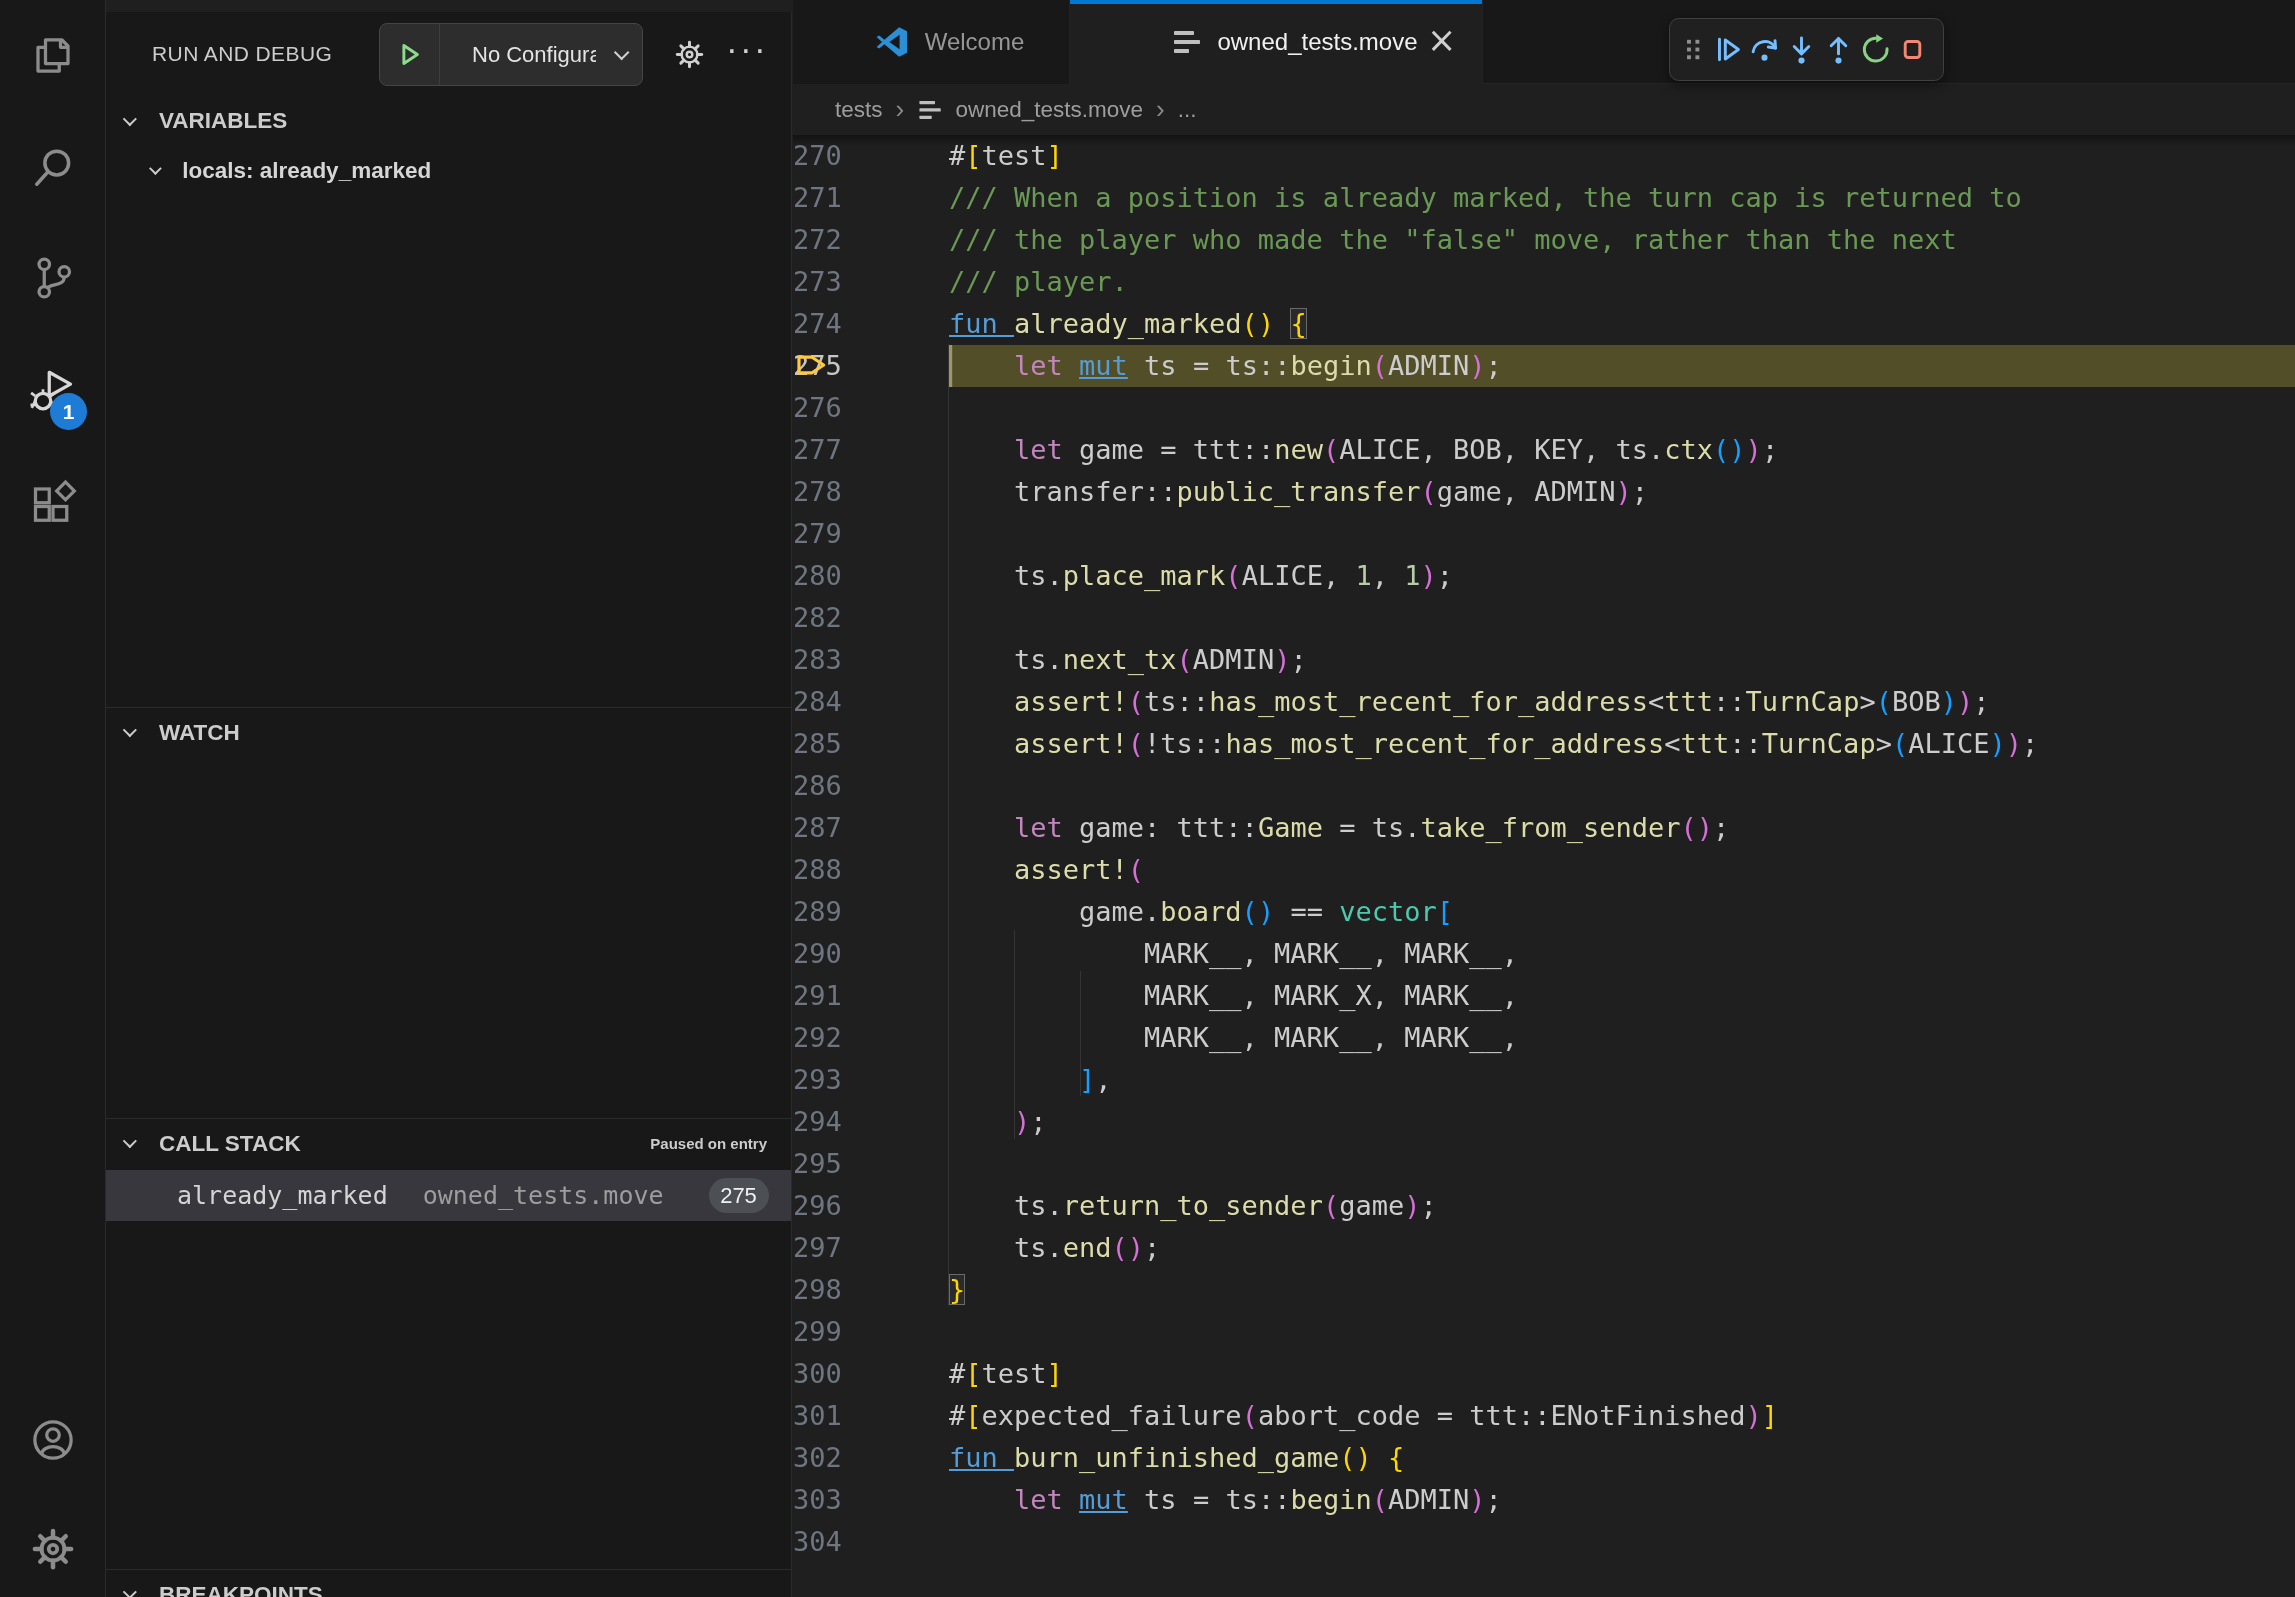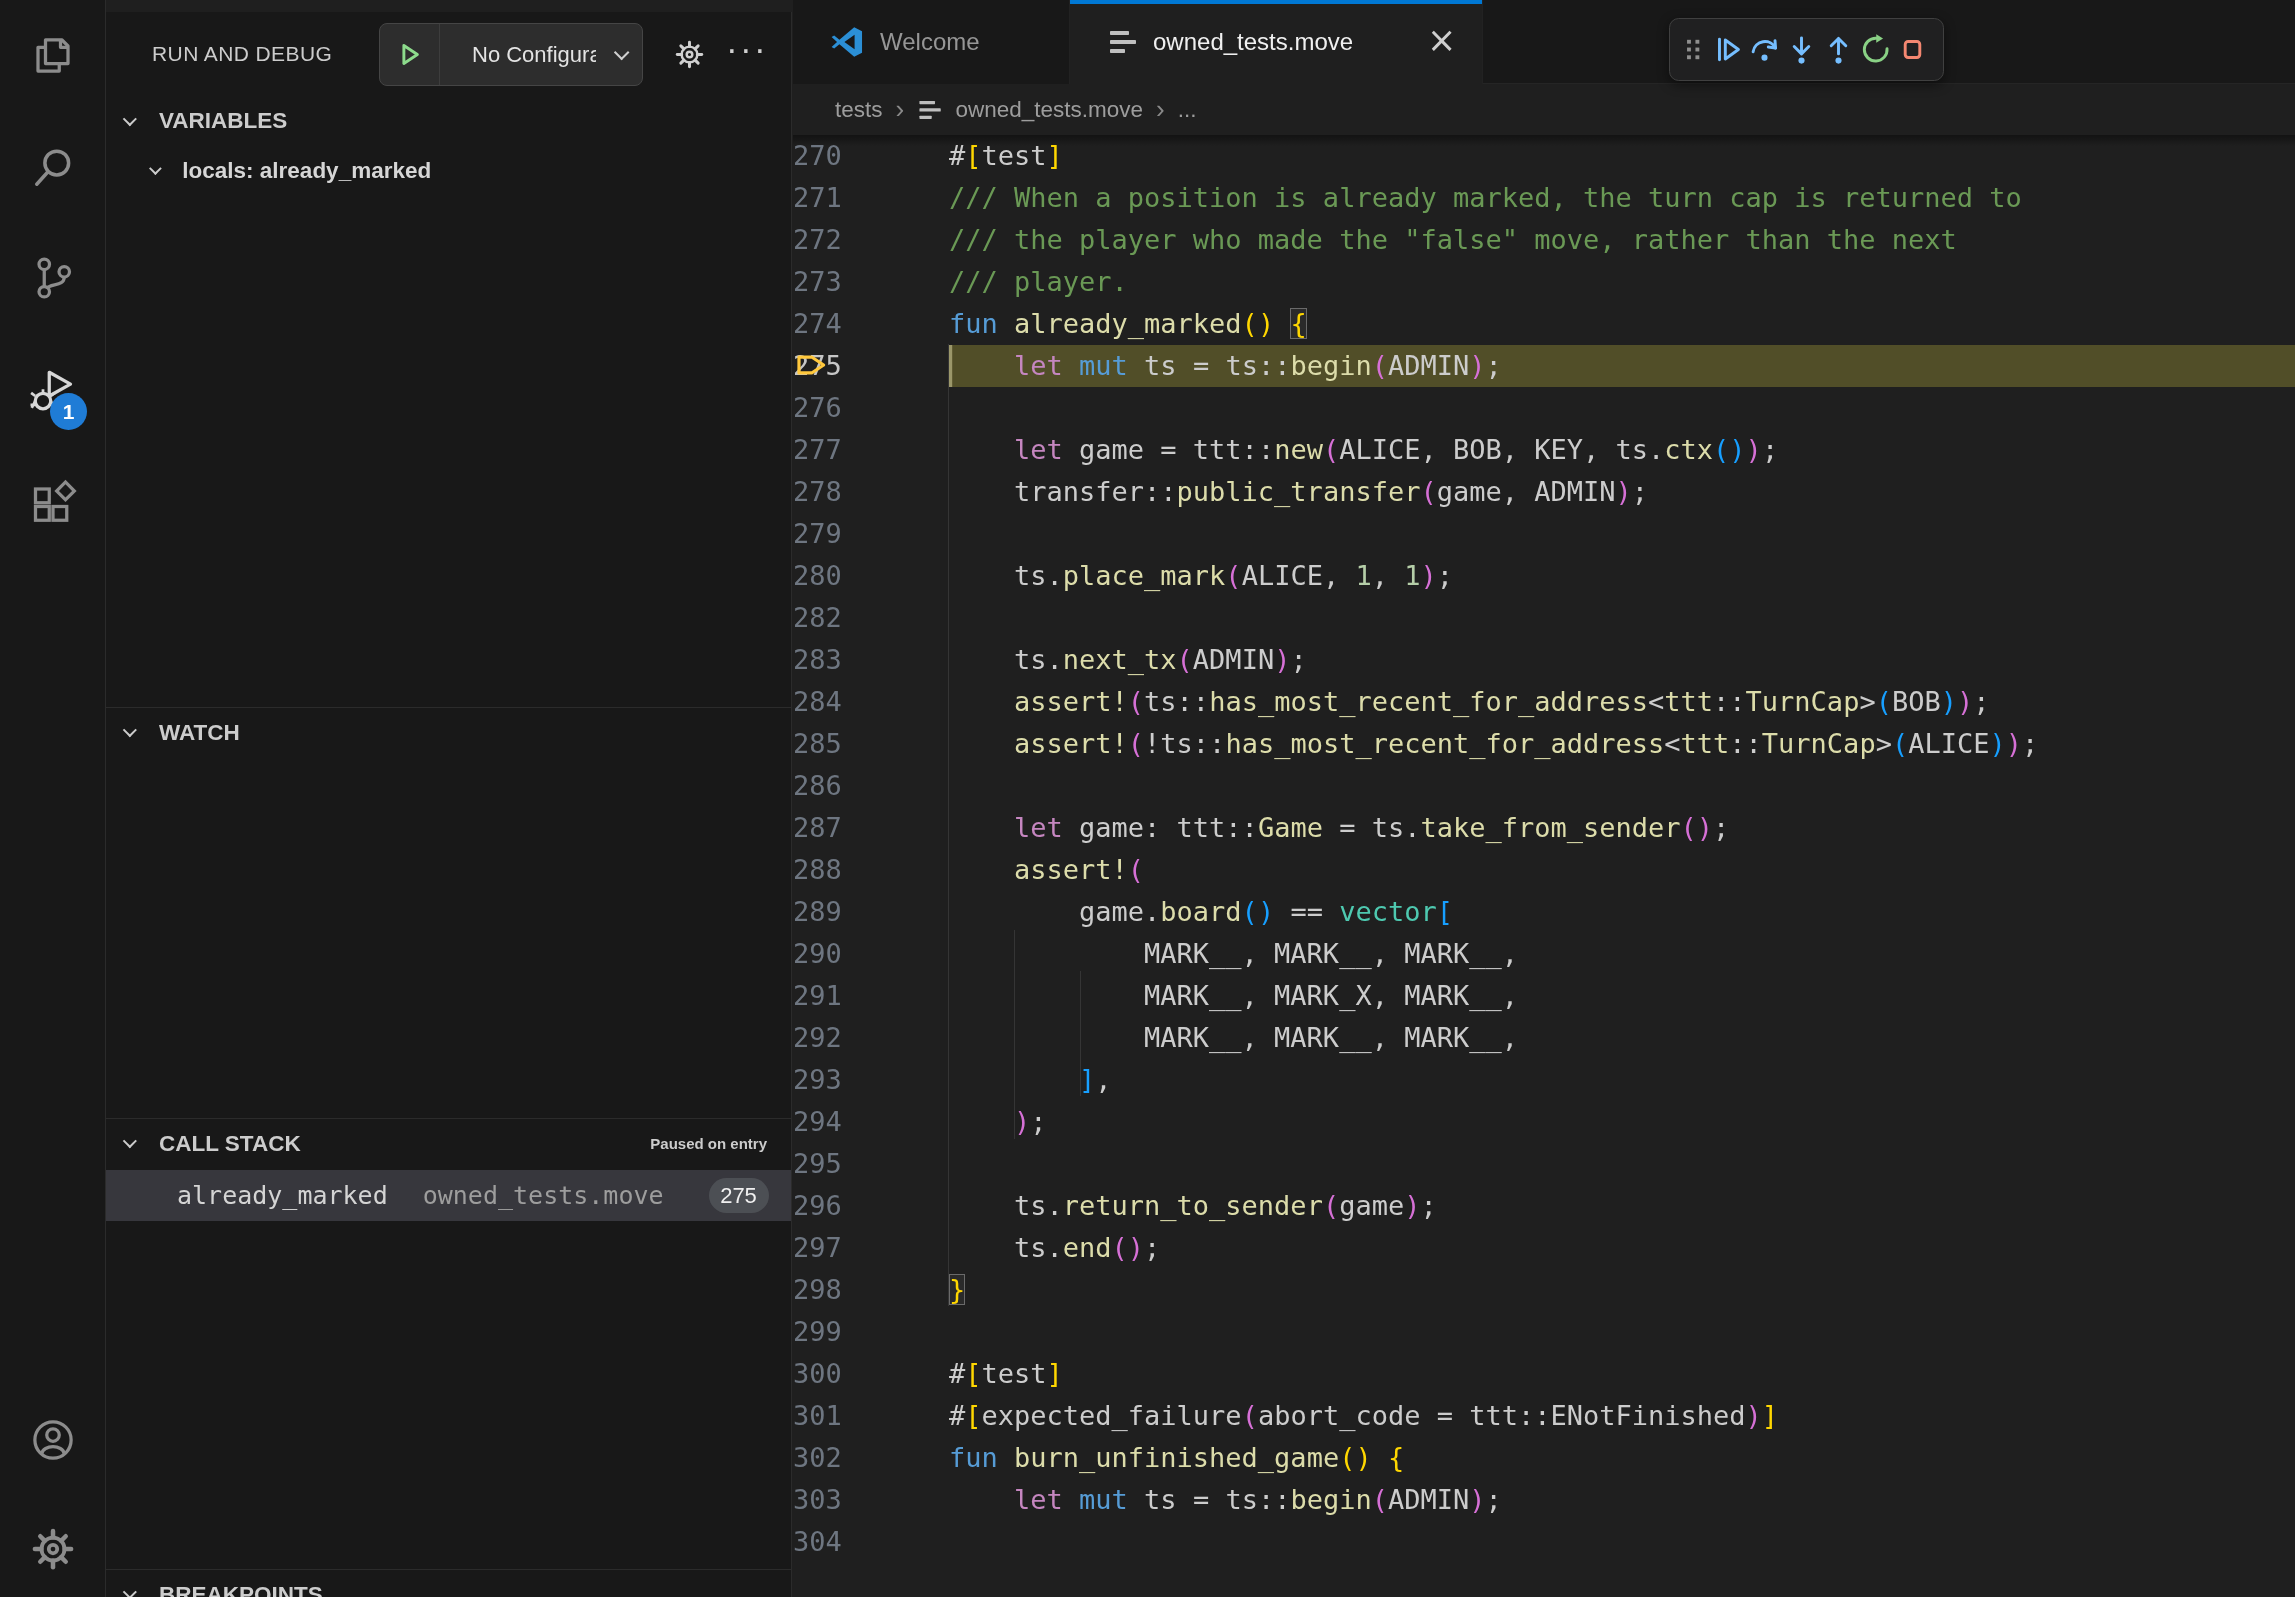--- a/index.html
+++ b/index.html
@@ -59,21 +59,21 @@
   .cs-frame .fn{margin-left:71px;font-family:"DejaVu Sans Mono",monospace;font-size:25px;color:#d4d4d4;}
   .cs-frame .file{margin-left:35px;font-family:"DejaVu Sans Mono",monospace;font-size:25px;color:#9d9d9d;}
   .cs-frame .badge{position:absolute;right:22.5px;top:8px;height:35px;min-width:60px;
     padding:0 11.3px;border-radius:17.7px;background:#4c4f54;color:#f0f0f0;font-size:22px;
     display:flex;align-items:center;justify-content:center;font-family:"Liberation Sans",sans-serif;}
 
   
   .editor{position:absolute;left:793px;top:0;right:0;height:100%;background:#1f1f1f;}
   .tabbar{position:absolute;left:0;top:0;width:100%;height:84px;background:#181818;
     border-bottom:0.8px solid #252525;display:flex;}
-  .tab{height:84px;display:flex;align-items:center;position:relative;flex:none;}
+  .tab{height:84px;display:flex;align-items:center;position:relative;flex:none;justify-content:center;}
   .tab-welcome{width:277px;background:#181818;border-right:0.8px solid #222;}
   .tab-welcome .tab-label{color:#969696;}
   .tab-active{width:413px;background:#1f1f1f;border-right:0.8px solid #222;}
   .tab-active::before{content:"";position:absolute;left:0;top:0;width:100%;height:4px;
     background:var(--c-accent);}
   .tab-icon{margin-left:37px;flex:none;display:flex;}
   .tab-label{margin-left:16px;font-size:24px;color:#f0f0f0;white-space:nowrap;}
   .tab-close{position:absolute;right:19.3px;top:0;height:84px;line-height:80px;width:42px;
     text-align:center;font-size:35px;color:#cfcfcf;font-family:"DejaVu Sans",sans-serif;}
   .move-icon{display:inline-flex;flex-direction:column;gap:4.8px;width:27px;}
@@ -103,21 +103,21 @@
   .indent-guide{position:absolute;width:0.8px;background:#353535;z-index:0;pointer-events:none;}
   #code-lines{position:relative;z-index:1;}
   .code-line{display:flex;height:42px;font-family:"DejaVu Sans Mono",monospace;
     font-size:27px;line-height:42px;white-space:pre;}
   .ln{flex:none;width:156px;padding-right:22px;text-align:left;color:#6e7681;}
   .code-line.current .ln{color:#c6c6c6;}
   .lt{flex:1;}
   .code-line.current .lt{background:var(--c-curline);
     box-shadow:inset 3.2px 0 0 rgba(216,211,160,.55);}
   .tk-pl{color:var(--c-text);}   .tk-cm{color:var(--c-comment);}
-  .tk-kwp{color:var(--c-keyword_control);} .tk-kwb{color:var(--c-keyword);}
+  .tk-kwp{color:var(--c-keyword_control);} .tk-kwb{color:var(--c-keyword);text-decoration:underline;}
   .tk-fn{color:var(--c-function);} .tk-ty{color:var(--c-type);}
   .tk-num{color:var(--c-number);}
   .tk-b1{color:var(--c-bracket1);} .tk-b2{color:var(--c-bracket2);} .tk-b3{color:var(--c-bracket3);}
   .tk-b1m{color:var(--c-bracket1);outline:1.6px solid #6a6a6a;outline-offset:-1.6px;
     background:rgba(120,120,120,.12);}
   .stack-arrow{position:absolute;left:1.6px;top:352px;z-index:3;}
 </style>
 </head>
 <body>
 

